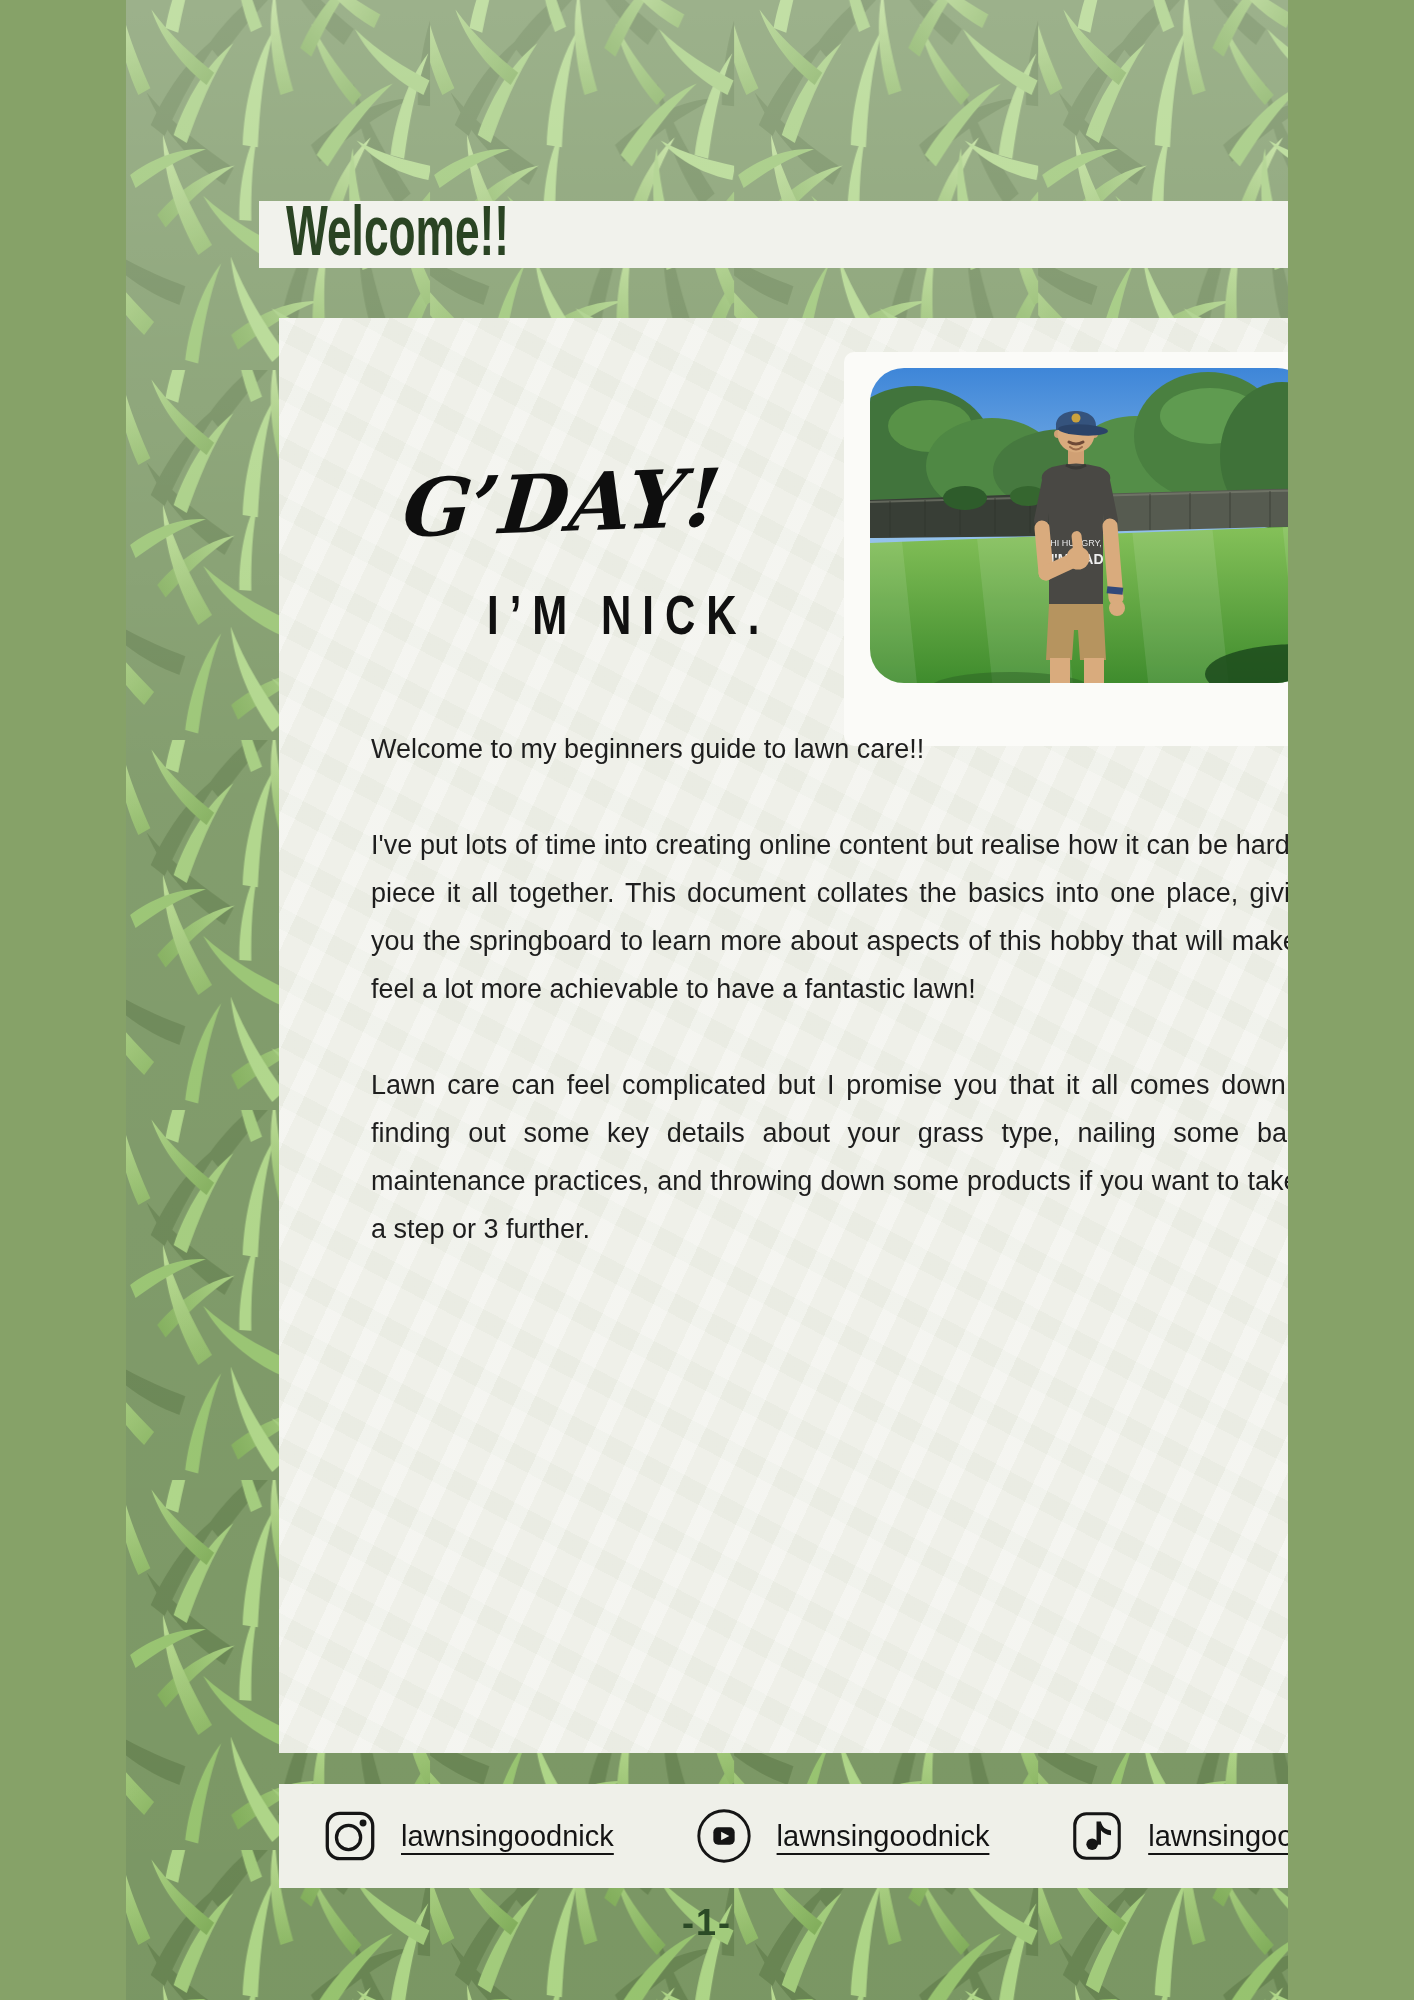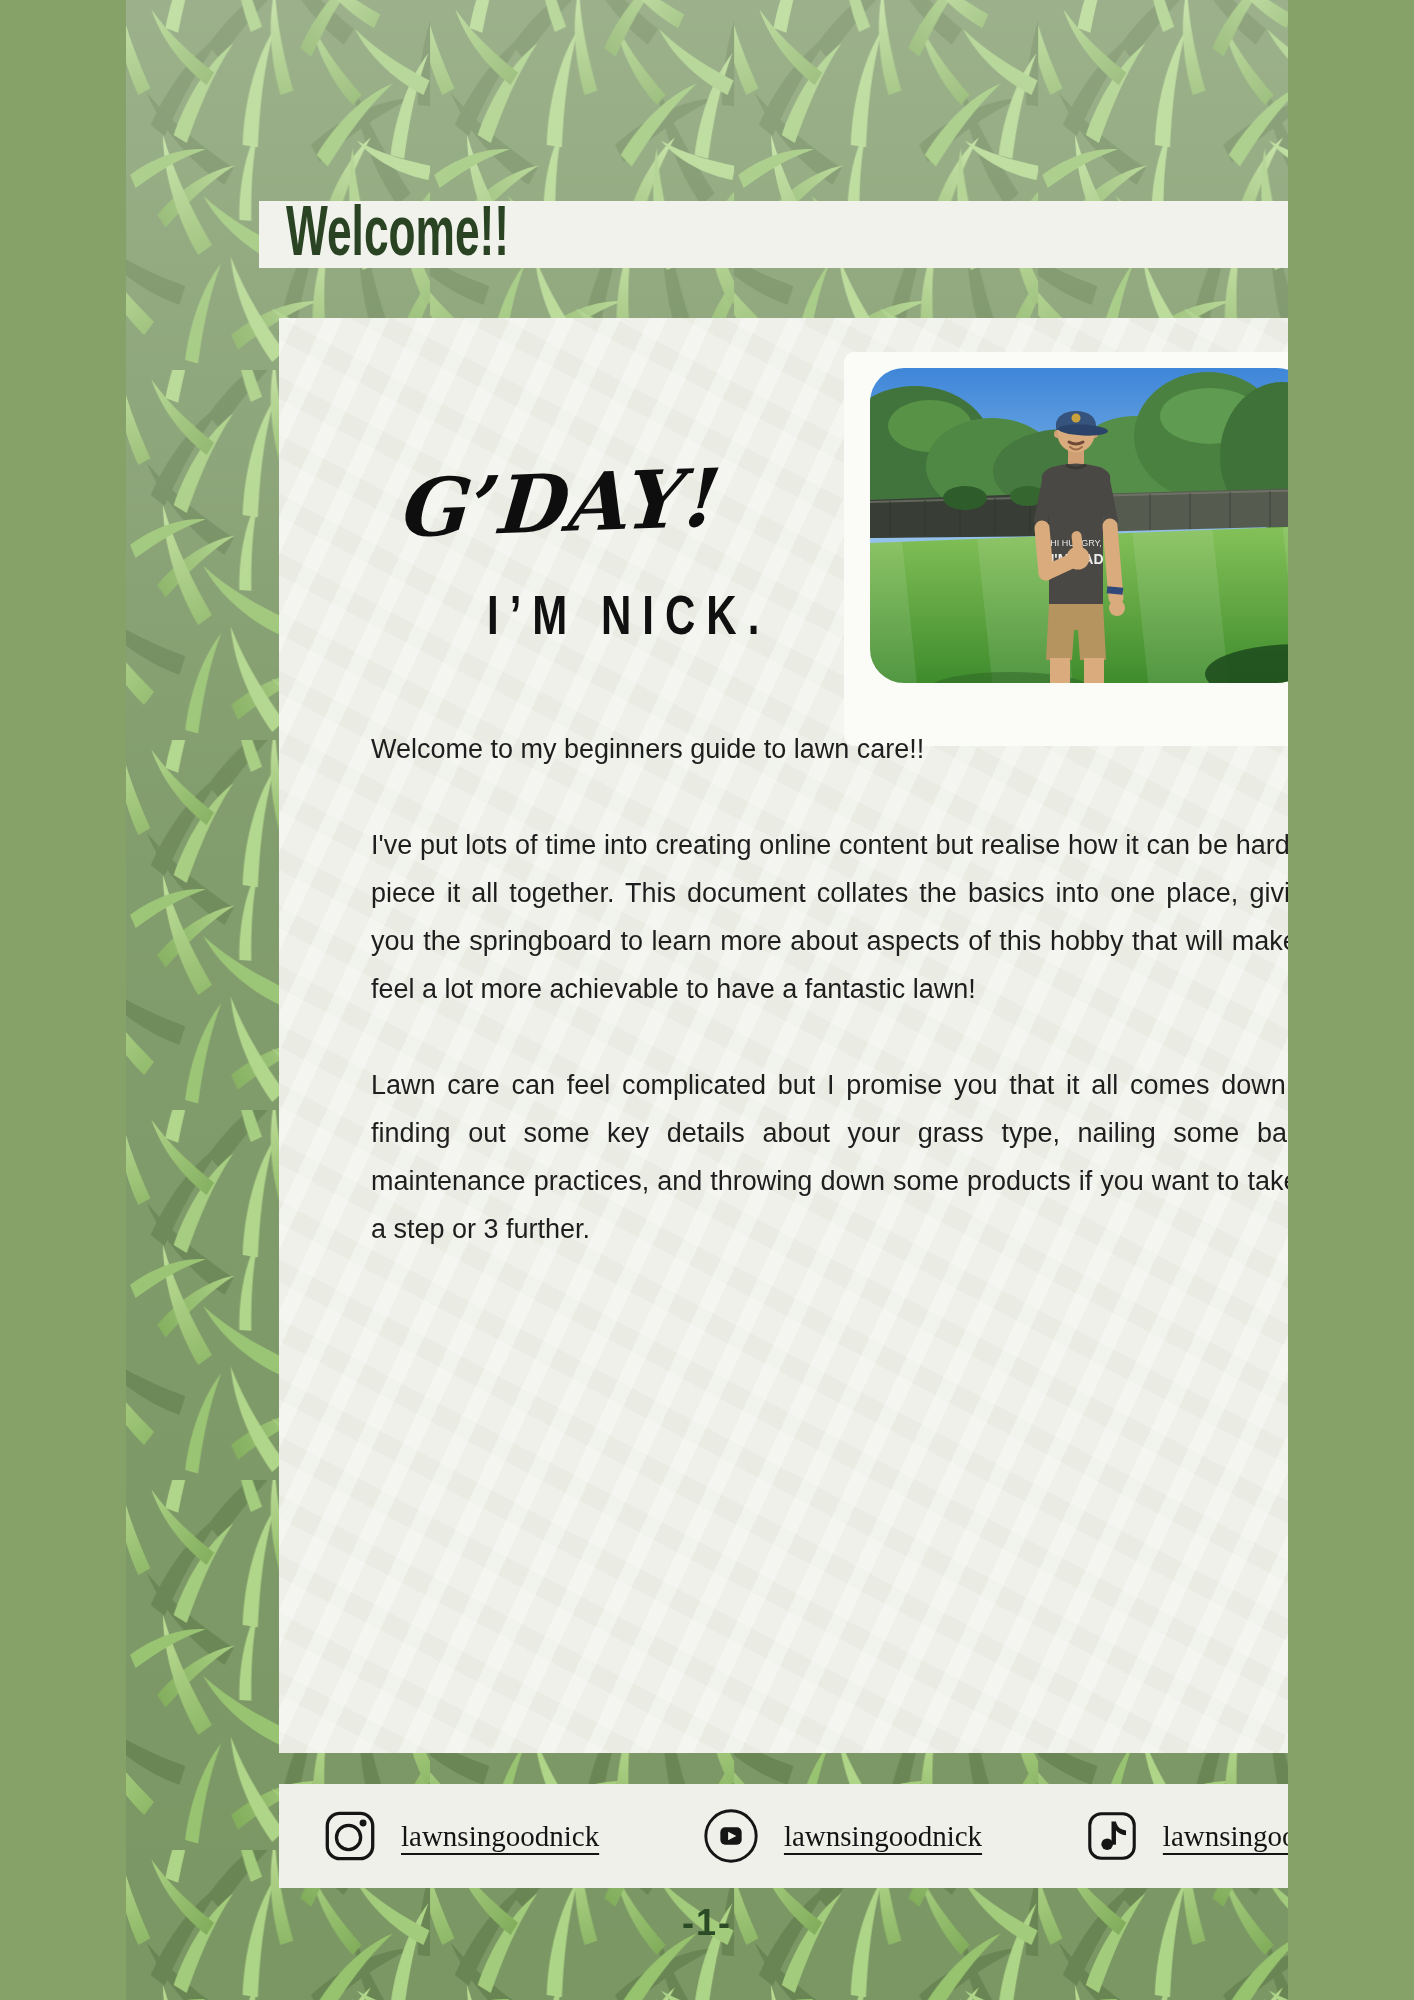--- a/index.html
+++ b/index.html
@@ -37,21 +37,21 @@
         transform:scaleY(1.32);transform-origin:top left;white-space:nowrap;}
 
   .body-text{position:absolute;left:80px;top:407px;width:973px;}
   .body-text p{margin:0 12px 48px;font-size:27px;line-height:48px;
         text-align:justify;color:#1e1e1e;}
   .body-text p:last-child{margin-bottom:0;}
 
   
   .footer-bar{position:absolute;left:153px;top:1784px;width:1128px;height:104px;
         background:#eff0e9;display:flex;align-items:center;
-        justify-content:space-between;padding:0 46px 0 42px;box-sizing:border-box;font-family:Liberation Serif, serif;}
+        justify-content:space-between;padding:0 46px 0 42px;box-sizing:border-box;}
   .social{display:flex;align-items:center;gap:22px;}
   .social a{font-size:29px;color:#141414;text-decoration:underline;
         text-underline-offset:7px;text-decoration-thickness:2px;cursor:pointer;}
   .social svg{display:block;}
 
   .page-number{position:absolute;left:0;right:0;top:1902px;text-align:center;
         font-size:36px;font-weight:bold;color:#2b4a26;letter-spacing:2px;}
 </style>
 </head>
 <body>

